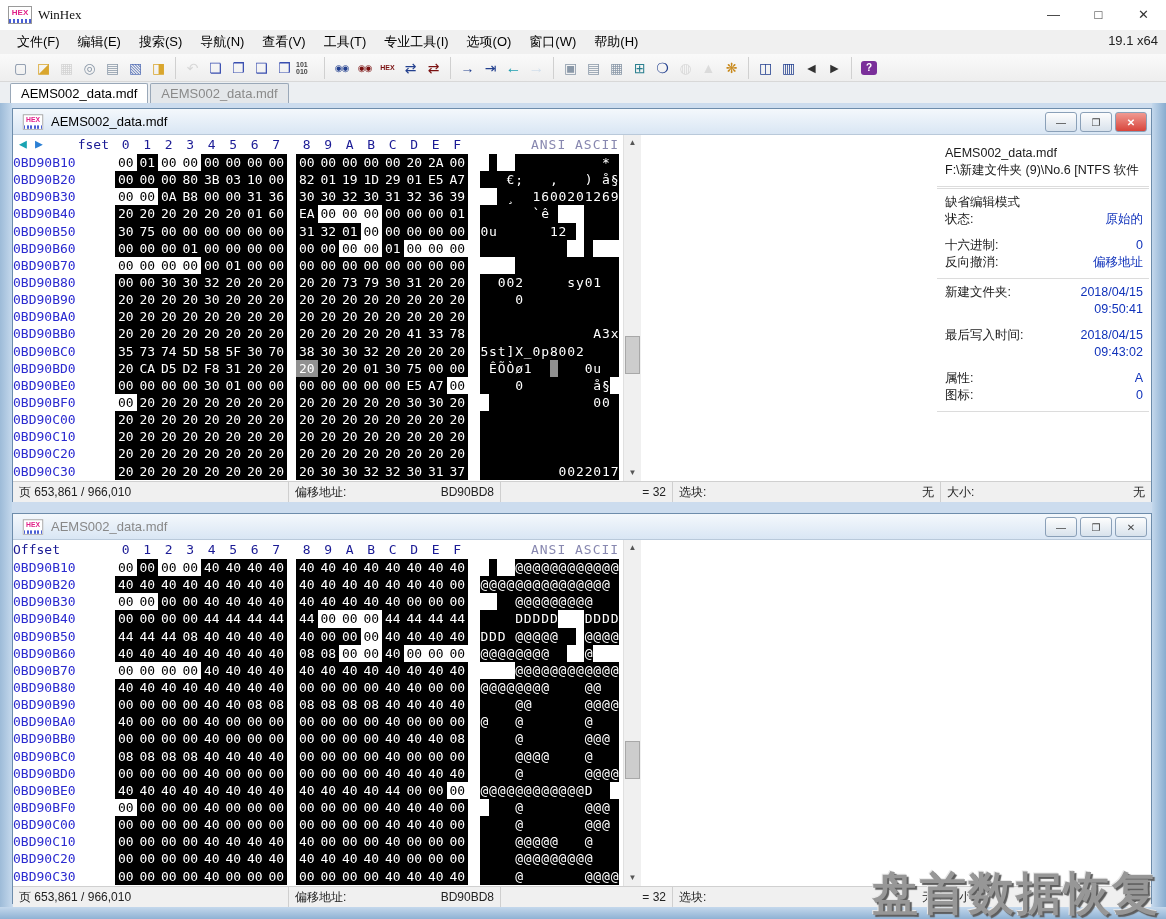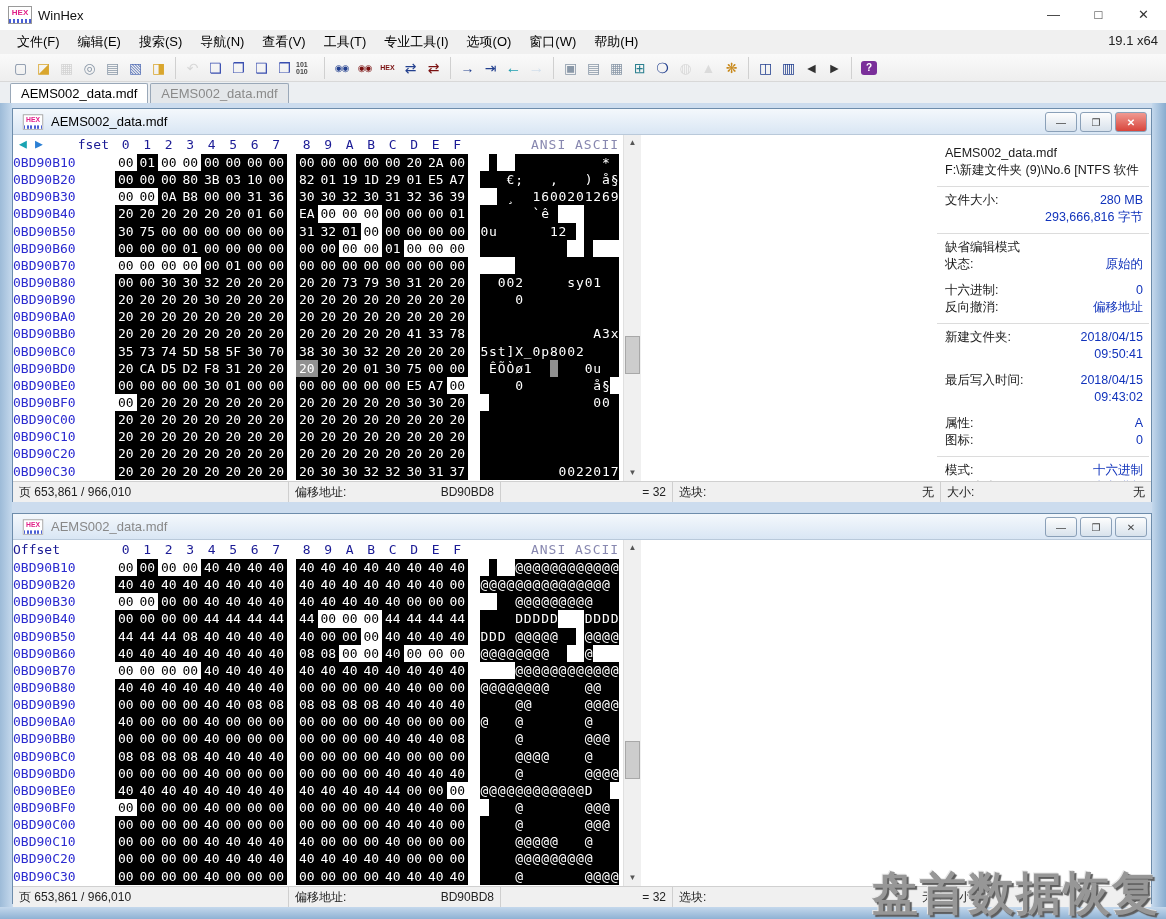--- a/index.html
+++ b/index.html
@@ -4,21 +4,21 @@
 <style>
   html,body{margin:0;padding:0;}
   body{width:1166px;height:919px;position:relative;overflow:hidden;
        font-family:"Liberation Sans",sans-serif;background:#f0f0f0;font-size:13px;}
   
   .titlebar{height:30px;background:#ffffff;display:flex;align-items:center;padding:0 4px;position:relative;}
   .hexicon{width:22px;height:16px;border:1px solid #9a9a9a;background:#fff;position:relative;
            font-size:8px;font-weight:bold;color:#e0218a;text-align:center;line-height:11px;margin:0 6px 0 4px;flex:0 0 auto;}
   .hexicon::after{content:"";position:absolute;left:0;right:0;bottom:0;height:4px;
            background:repeating-linear-gradient(90deg,#4a5fd4 0 2px,#fff 2px 4px);}
-  .apptitle{color:#111;}
+  .apptitle{color:#111;font-family:Liberation Serif, serif;}
   .wincontrols{position:absolute;right:0;top:0;display:flex;}
   .wbtn{width:45px;height:28px;display:flex;align-items:center;justify-content:center;color:#333;font-size:13px;}
   .menubar{height:24px;background:#f0f0f0;display:flex;align-items:center;padding-left:8px;position:relative;}
   .menu-item{padding:2px 9px;color:#000;}
   .version{position:absolute;right:8px;top:3px;color:#222;}
   .toolbar{height:27px;background:linear-gradient(#fafafa,#eeeeee);display:flex;align-items:center;
            border-bottom:1px solid #d8d8d8;padding-left:4px;}
   .tgroup{display:flex;align-items:center;padding:0 5px;border-right:1px solid #d0d0d0;height:22px;}
   .tgroup:last-child{border-right:none;}
   .tbtn{width:23px;height:21px;display:flex;align-items:center;justify-content:center;font-size:14px;}
@@ -210,87 +210,67 @@
           <span class="sbtn up">▲</span>
           <span class="sbtn dn">▼</span>
           <span class="thumb"></span>
         </div>
         <div class="infopanel">
           <div class="isec">
             <div class="irow full">AEMS002_data.mdf</div>
             <div class="irow full">F:\新建文件夹 (9)\No.6 [NTFS 软件</div>
           </div>
           <div class="isep"></div>
+          <div class="isep"></div>
           <div class="isec">
-            <div class="irow">
-              <span class="il">文件大小:</span>
-              <span class="iv">280 MB</span>
-            </div>
-            <div class="irow">
-              <span class="il"></span>
-              <span class="iv">293,666,816 字节</span>
+            <div class="irow full">缺省编辑模式</div>
+            <div class="irow">
+              <span class="il">状态:</span>
+              <span class="iv">原始的</span>
+            </div>
+            <div class="igap"></div>
+            <div class="irow">
+              <span class="il">十六进制:</span>
+              <span class="iv">0</span>
+            </div>
+            <div class="irow">
+              <span class="il">反向撤消:</span>
+              <span class="iv">偏移地址</span>
             </div>
           </div>
           <div class="isep"></div>
           <div class="isec">
-            <div class="irow full">缺省编辑模式</div>
-            <div class="irow">
-              <span class="il">状态:</span>
-              <span class="iv">原始的</span>
+            <div class="irow">
+              <span class="il">新建文件夹:</span>
+              <span class="iv">2018/04/15</span>
+            </div>
+            <div class="irow">
+              <span class="il"></span>
+              <span class="iv">09:50:41</span>
             </div>
             <div class="igap"></div>
             <div class="irow">
-              <span class="il">十六进制:</span>
+              <span class="il">最后写入时间:</span>
+              <span class="iv">2018/04/15</span>
+            </div>
+            <div class="irow">
+              <span class="il"></span>
+              <span class="iv">09:43:02</span>
+            </div>
+            <div class="igap"></div>
+            <div class="irow">
+              <span class="il">属性:</span>
+              <span class="iv">A</span>
+            </div>
+            <div class="irow">
+              <span class="il">图标:</span>
               <span class="iv">0</span>
-            </div>
-            <div class="irow">
-              <span class="il">反向撤消:</span>
-              <span class="iv">偏移地址</span>
             </div>
           </div>
           <div class="isep"></div>
-          <div class="isec">
-            <div class="irow">
-              <span class="il">新建文件夹:</span>
-              <span class="iv">2018/04/15</span>
-            </div>
-            <div class="irow">
-              <span class="il"></span>
-              <span class="iv">09:50:41</span>
-            </div>
-            <div class="igap"></div>
-            <div class="irow">
-              <span class="il">最后写入时间:</span>
-              <span class="iv">2018/04/15</span>
-            </div>
-            <div class="irow">
-              <span class="il"></span>
-              <span class="iv">09:43:02</span>
-            </div>
-            <div class="igap"></div>
-            <div class="irow">
-              <span class="il">属性:</span>
-              <span class="iv">A</span>
-            </div>
-            <div class="irow">
-              <span class="il">图标:</span>
-              <span class="iv">0</span>
-            </div>
-          </div>
-          <div class="isep"></div>
-          <div class="isec">
-            <div class="irow">
-              <span class="il">模式:</span>
-              <span class="iv">十六进制</span>
-            </div>
-            <div class="irow">
-              <span class="il">偏移地址:</span>
-              <span class="iv">十六进制</span>
-            </div>
-          </div>
         </div>
       </div>
       <div class="cstatus">
         <div class="sp" style="width: 276px;">页 653,861 / 966,010</div>
         <div class="sp" style="width: 212px;">
           <span class="lab">偏移地址:</span>
           <span class="val">BD90BD8</span>
         </div>
         <div class="sp" style="width: 172px;">
           <span class="val">= 32</span>

